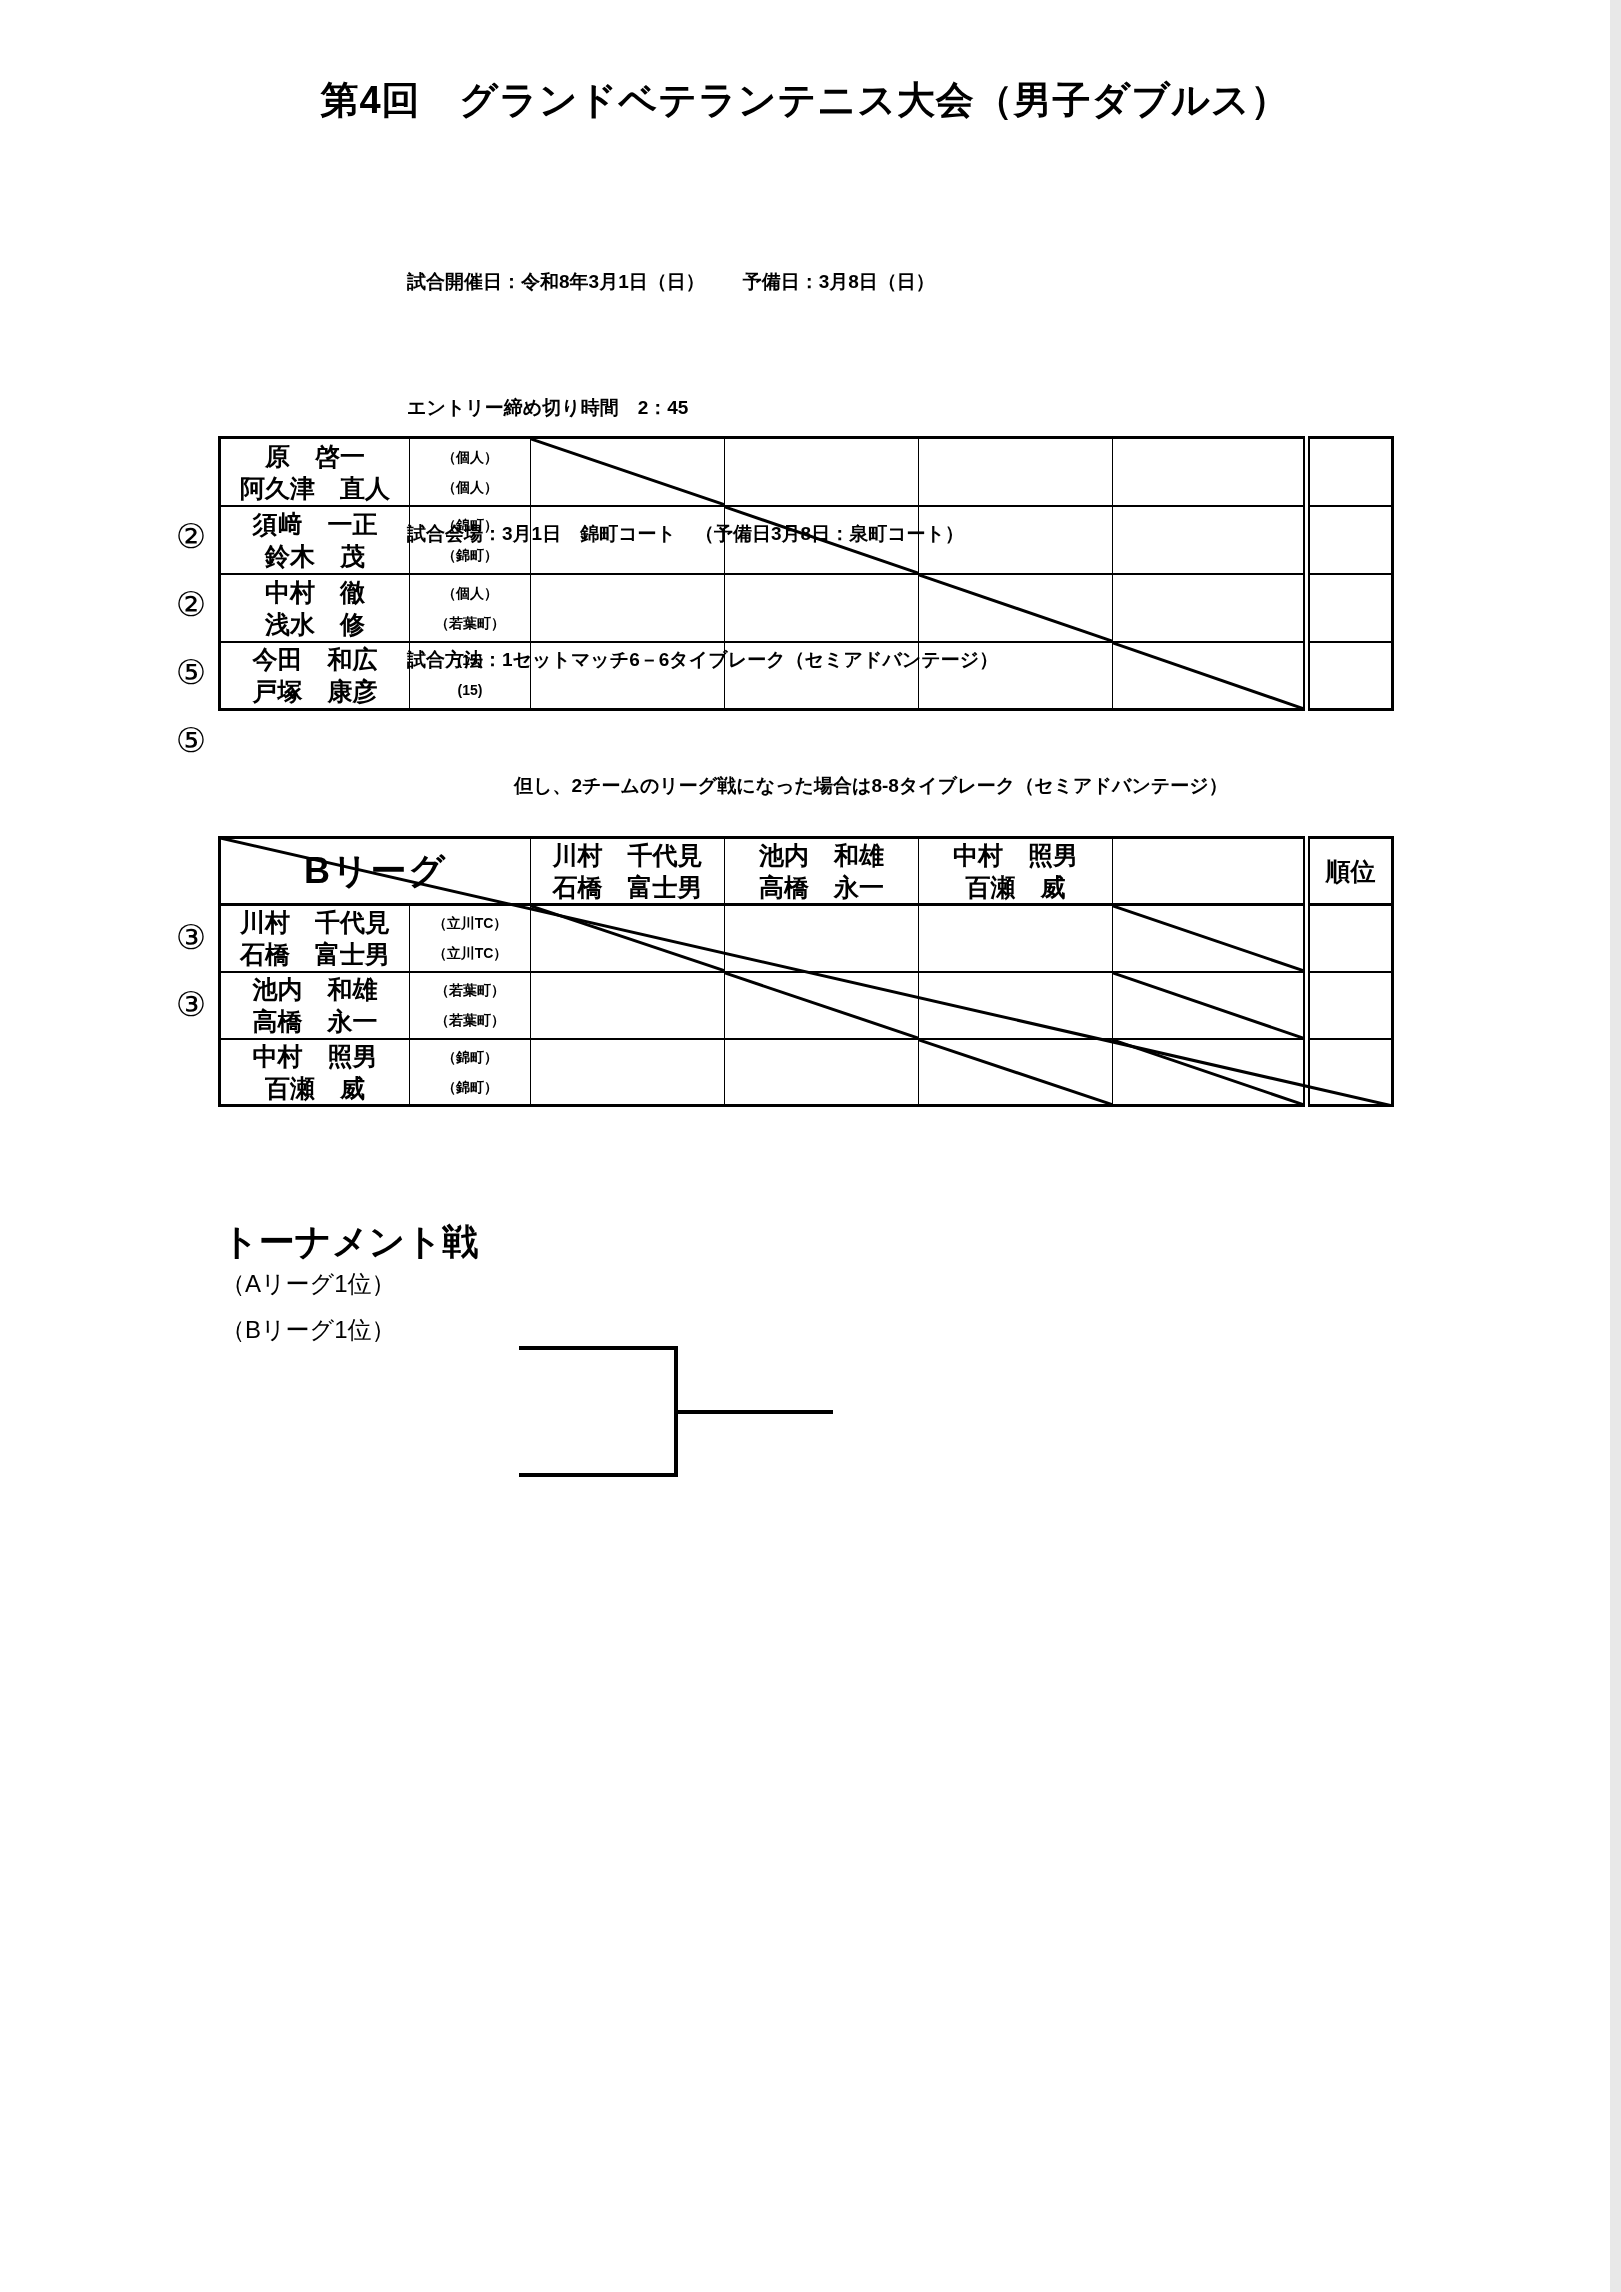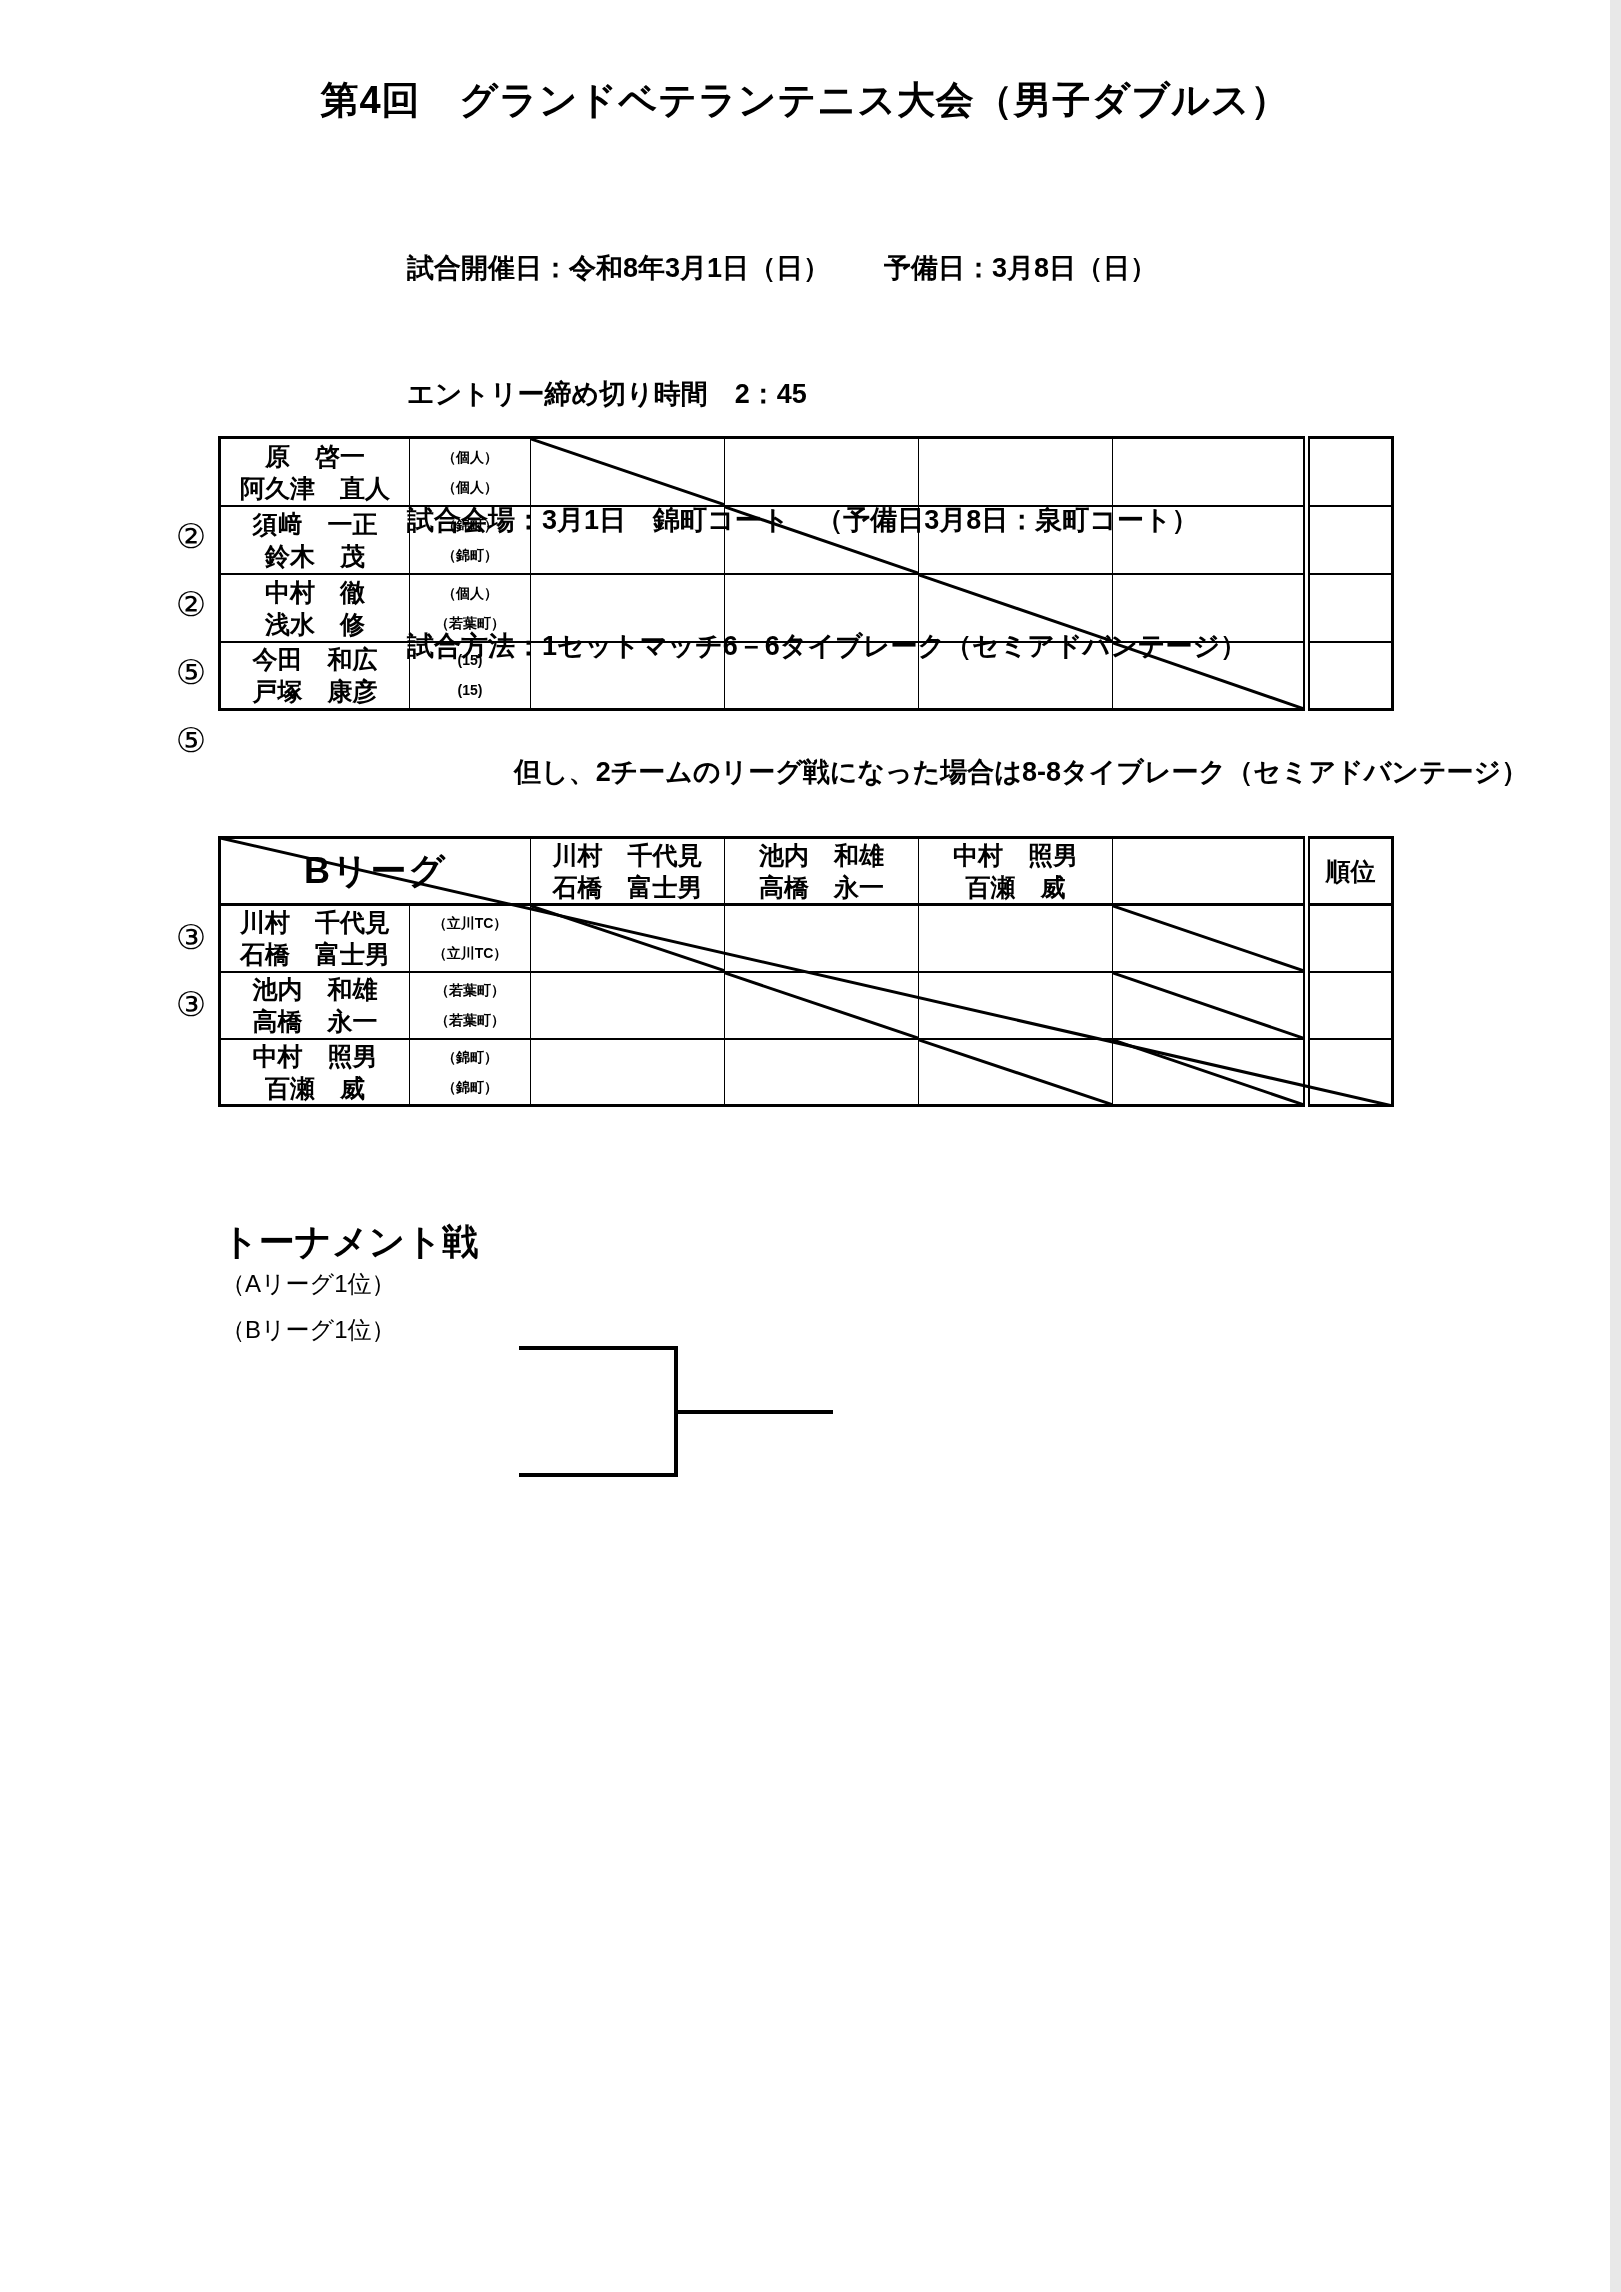--- a/index.html
+++ b/index.html
@@ -17,22 +17,22 @@
     position: absolute;
     top: 75px; left: 0;
     width: 100%;
     text-align: center;
     font-size: 38px;
     font-weight: 700;
     letter-spacing: 0.9px;
   }
   .info {
     position: absolute;
-    left: 407px; top: 163px;
-    font-size: 27px;
+    left: 407px; top: 177px;
+    font-size: 19px;
     font-weight: 700;
     line-height: 42px;
     white-space: pre;
   }
   .info .indent { padding-left: 107px; }
 
   
   table.league {
     position: absolute;
     left: 218px;

